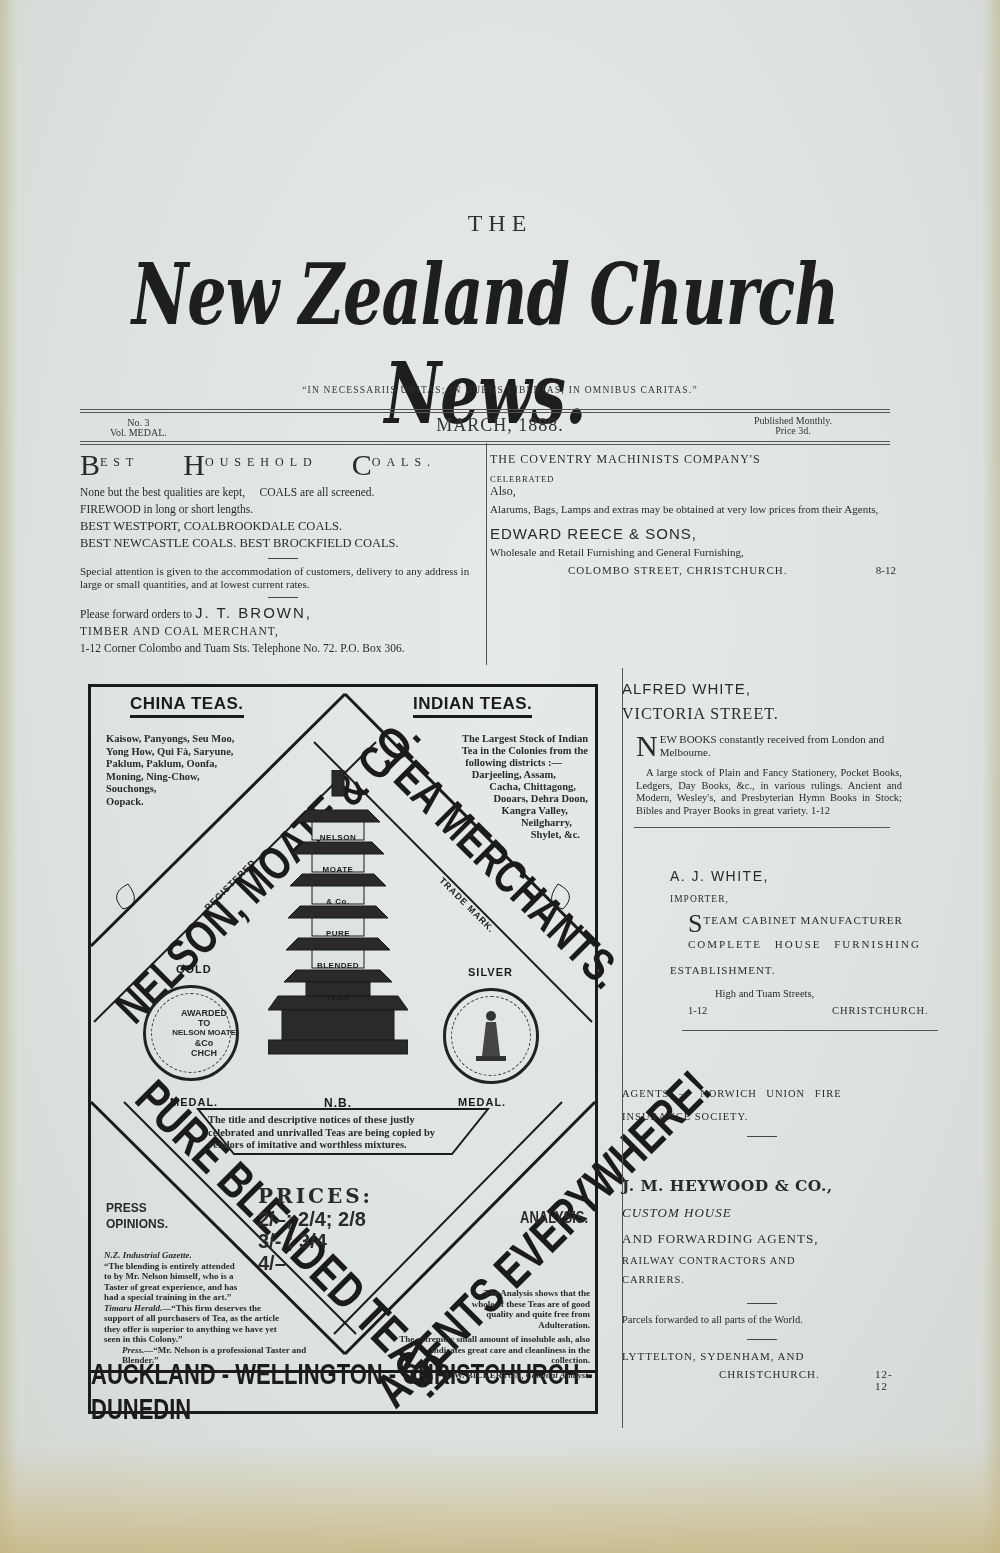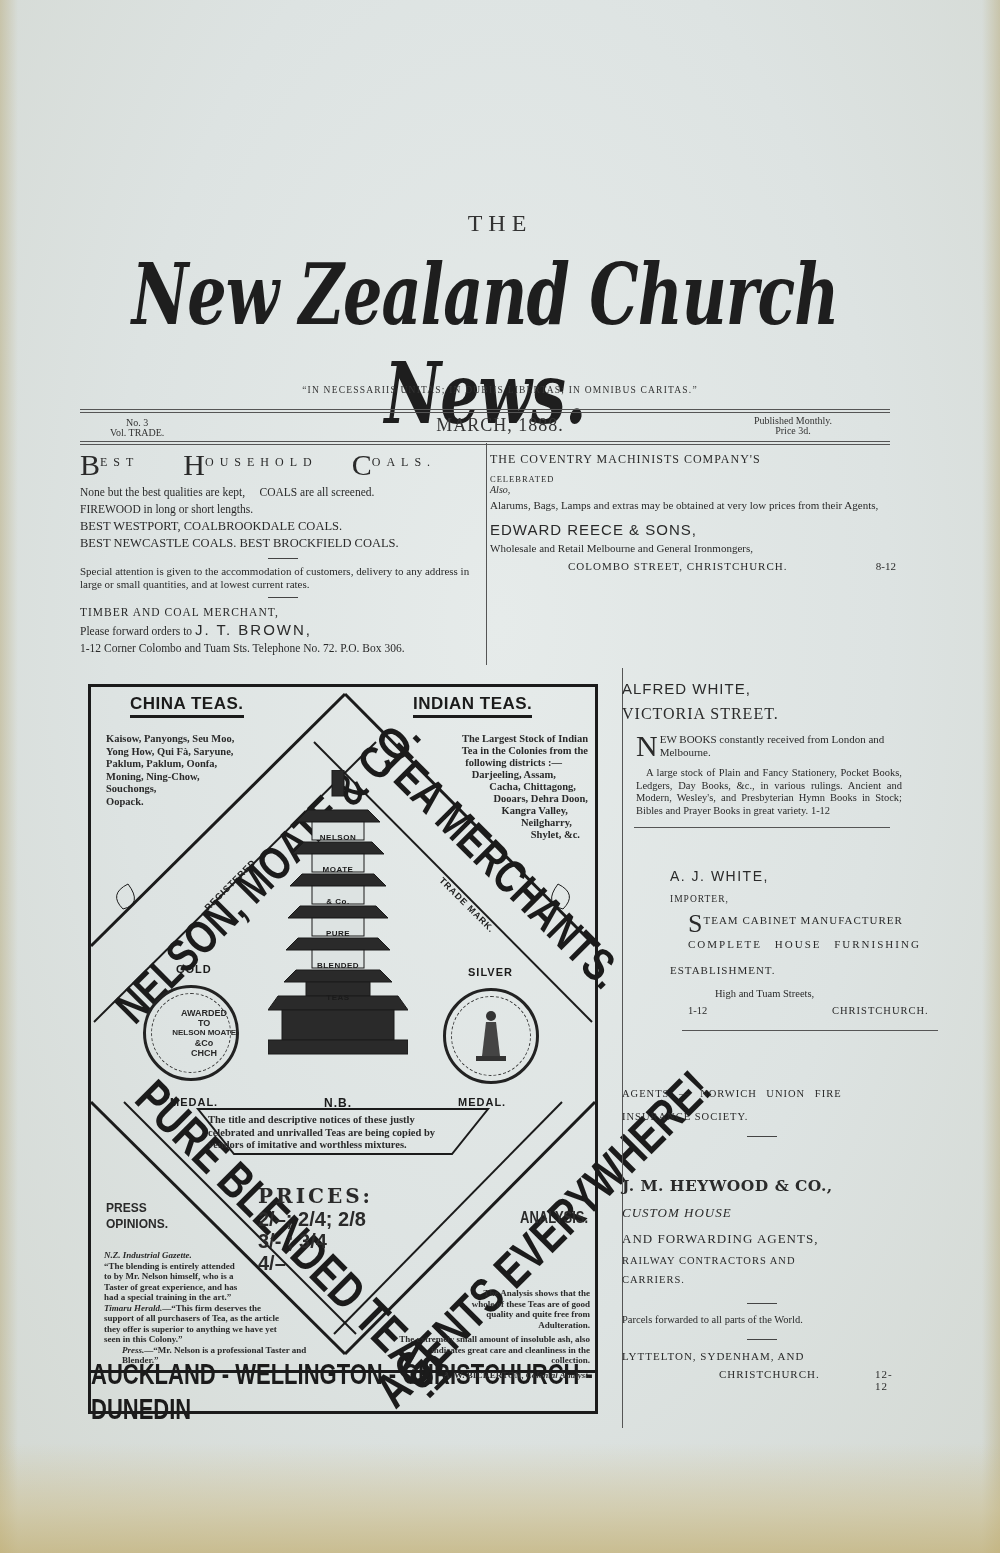--- a/index.html
+++ b/index.html
@@ -70,21 +70,21 @@
 <div class="edge-r"></div>
 <div class="stain"></div>
 
 <div class="the">THE</div>
 <div class="title">New Zealand Church News.</div>
 <div class="motto">“IN NECESSARIIS UNITAS; IN DUBIIS LIBERTAS; IN OMNIBUS CARITAS.”</div>
 
 <div class="rule dbl" style="top:409px;"></div>
 <div class="issue">
   <div>No. 3</div>
-  <div>Vol. TRADE.</div>
+  <div>Vol. MEDAL.</div>
 </div>
 <div class="date">MARCH, 1888.</div>
 <div class="pub">
   <div>Published Monthly.</div>
   <div>Price 3d.</div>
 </div>
 <div class="rule dbl" style="top:441px;"></div>
 
 <div class="ad" style="left:80px; top:452px; width:405px;">
   <div class="c" style="height:34px; white-space:nowrap;">
@@ -95,38 +95,38 @@
   <div class="c" style="font-size:11.5px; line-height:17px; margin-top:-2px;">
     <div style="white-space:pre;">None but the best qualities are kept,     COALS are all screened.</div>
     <div>FIREWOOD in long or short lengths.</div>
     <div style="font-size:12.5px;">BEST WESTPORT, COALBROOKDALE COALS.</div>
     <div style="font-size:12.5px;">BEST NEWCASTLE COALS.  BEST BROCKFIELD COALS.</div>
   </div>
   <div class="dash"></div>
   <div class="c" style="font-size:11px; line-height:13px;">Special attention is given to the accommodation of customers, delivery to any address in large or small quantities, and at lowest current rates.</div>
   <div class="dash"></div>
   <div class="c" style="font-size:11.5px; line-height:17px;">
-    <div style="letter-spacing:1px;">TIMBER AND COAL MERCHANT,</div>
     <div>
       <span>Please forward orders to</span>
       <span class="sans" style="font-size:15px; letter-spacing:2px;">J. T. BROWN,</span>
     </div>
+    <div style="letter-spacing:1px;">TIMBER AND COAL MERCHANT,</div>
     <div>1-12 Corner Colombo and Tuam Sts. Telephone No. 72. P.O. Box 306.</div>
   </div>
 </div>
 
 <div class="vline" style="left:486px; top:443px; height:222px;"></div>
 
 <div class="ad" style="left:490px; top:452px; width:412px;">
   <div class="c" style="font-size:12px; letter-spacing:1px;">THE COVENTRY MACHINISTS COMPANY'S</div>
   <div class="c" style="font-size:8.5px; letter-spacing:1px; margin-top:7px;">CELEBRATED</div>
-  <div class="c" style="font-size:10px;font-style:italic;">Also,</div>
+  <div class="c" style="font-size:12px;">Also,</div>
   <div class="c" style="font-size:11px; line-height:13px; margin-top:4px;">Alarums, Bags, Lamps and extras may be obtained at very low prices from their Agents,</div>
   <div class="c sans" style="font-size:15px; letter-spacing:1px; margin-top:9px;">EDWARD REECE &amp; SONS,</div>
-  <div class="c" style="font-size:11px; margin-top:4px;">Wholesale and Retail Melbourne and General Ironmongers,</div>
+  <div class="c" style="font-size:11px; margin-top:4px;">Wholesale and Retail Furnishing and General Furnishing,</div>
   <div style="font-size:11px; margin-top:6px; position:relative;">
     <span style="margin-left:78px; letter-spacing:1px;">COLOMBO STREET, CHRISTCHURCH.</span>
     <span style="position:absolute; right:6px;">8-12</span>
   </div>
 </div>
 
 <div class="tea">
   <div class="bot">
     <span>AUCKLAND - WELLINGTON - CHRISTCHURCH - DUNEDIN</span>
   </div>

